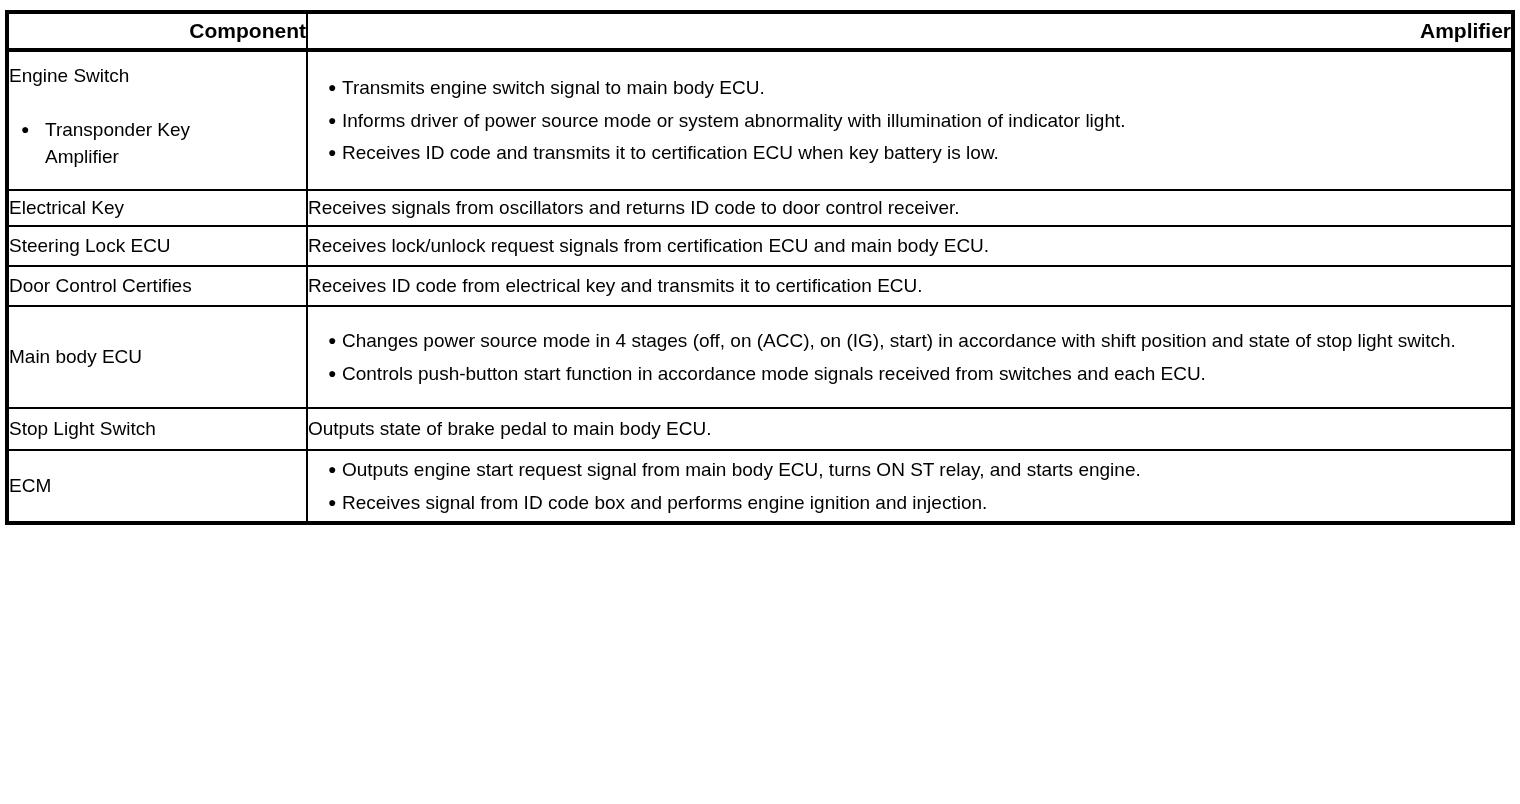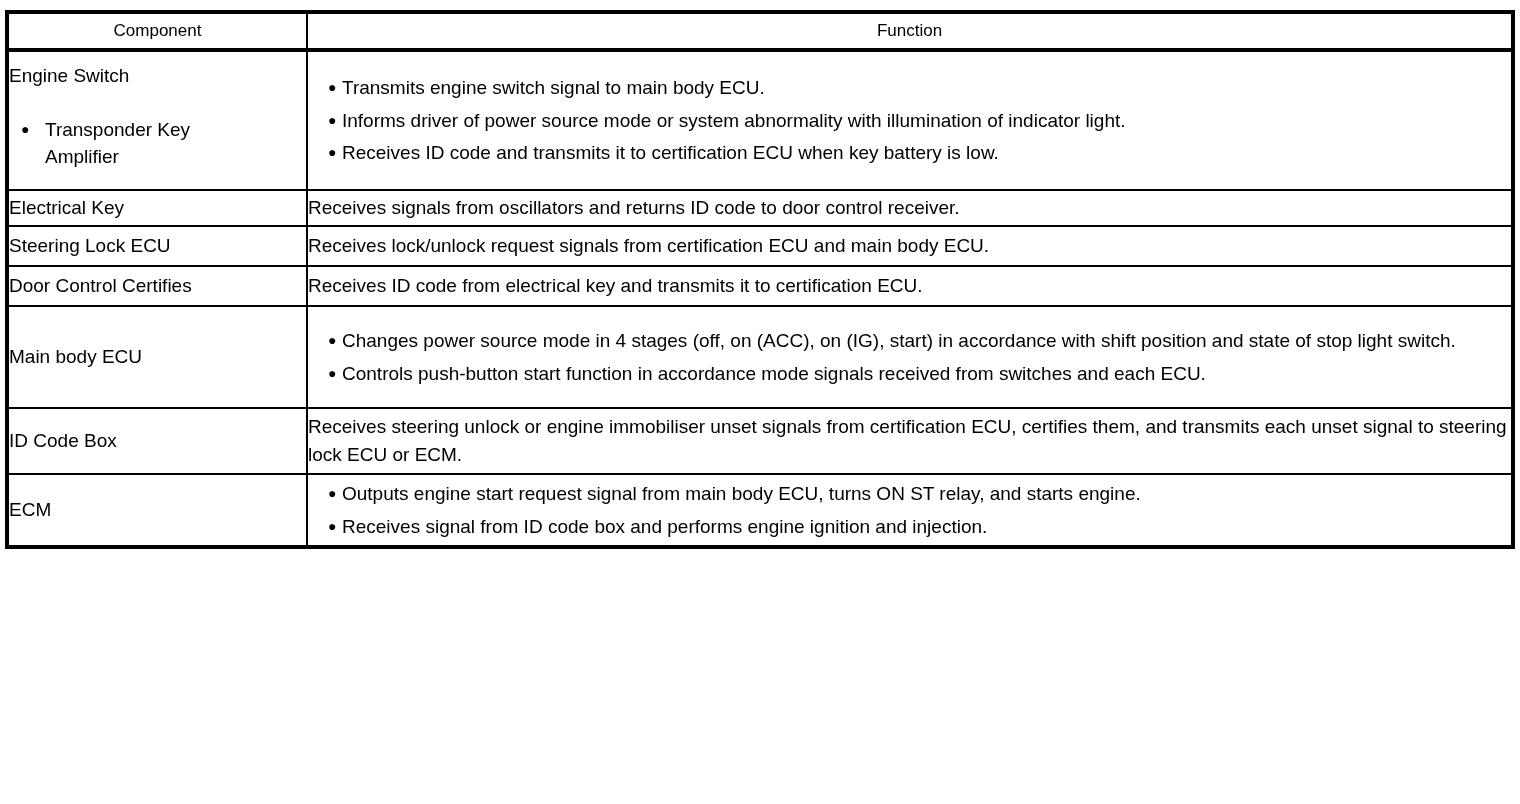--- a/index.html
+++ b/index.html
@@ -26,23 +26,23 @@
   }
   table.spec col.c1 { width: 300px; }
   table.spec th, table.spec td {
     border: 2px solid #000;
     padding: 0;
     vertical-align: middle;
     overflow: hidden;
   }
   table.spec thead th {
     height: 34px;
-    font-size: 17px;
-    font-weight: normal;
-    text-align: center;
+    font-size: 21px;
+    font-weight: bold;
+    text-align: right;
     border-bottom: 4px solid #000;
   }
   
   tr.r1  td { height: 127px; }
   tr.r2  td { height: 34px;  }
   tr.r3  td { height: 124px; }
   tr.r4  td { height: 38px;  }
   tr.r5  td { height: 38px;  }
   tr.r6  td { height: 100px; }
   tr.r7  td { height: 64px;  }
@@ -86,21 +86,21 @@
 
 <div class="page">
   <table class="spec">
     <colgroup>
         <col class="c1">
         <col class="c2">
       </colgroup>
     <thead>
       <tr>
         <th>Component</th>
-        <th>Function</th>
+        <th>Amplifier</th>
       </tr>
     </thead>
     <tbody>
 
       <tr class="r1">
         <td class="comp top">
           <div>Engine Switch</div>
           <div class="comp-bullets">
             <div class="bullet-row">
               <span class="blt">●</span>
@@ -162,29 +162,29 @@
             <span class="blt-text">Changes power source mode in 4 stages (off, on (ACC), on (IG), start) in accordance with shift position and state of stop light switch.</span>
           </div>
           <div class="bullet-row">
             <span class="blt">●</span>
             <span class="blt-text">Controls push-button start function in accordance mode signals received from switches and each ECU.</span>
           </div>
         </td>
       </tr>
 
 
-
-      <tr class="r9">
-        <td class="comp">
-          <div>ID Code Box</div>
-        </td>
-        <td class="fn">
-          <div class="fn-text">Receives steering unlock or engine immobiliser unset signals from certification ECU, certifies them, and transmits each unset signal to steering lock ECU or ECM.</div>
-        </td>
-      </tr>
+      <tr class="r8">
+        <td class="comp">
+          <div>Stop Light Switch</div>
+        </td>
+        <td class="fn">
+          <div class="fn-text">Outputs state of brake pedal to main body ECU.</div>
+        </td>
+      </tr>
+
 
       <tr class="r10">
         <td class="comp">
           <div>ECM</div>
         </td>
         <td class="fn">
           <div class="bullet-row">
             <span class="blt">●</span>
             <span class="blt-text">Outputs engine start request signal from main body ECU, turns ON ST relay, and starts engine.</span>
           </div>

